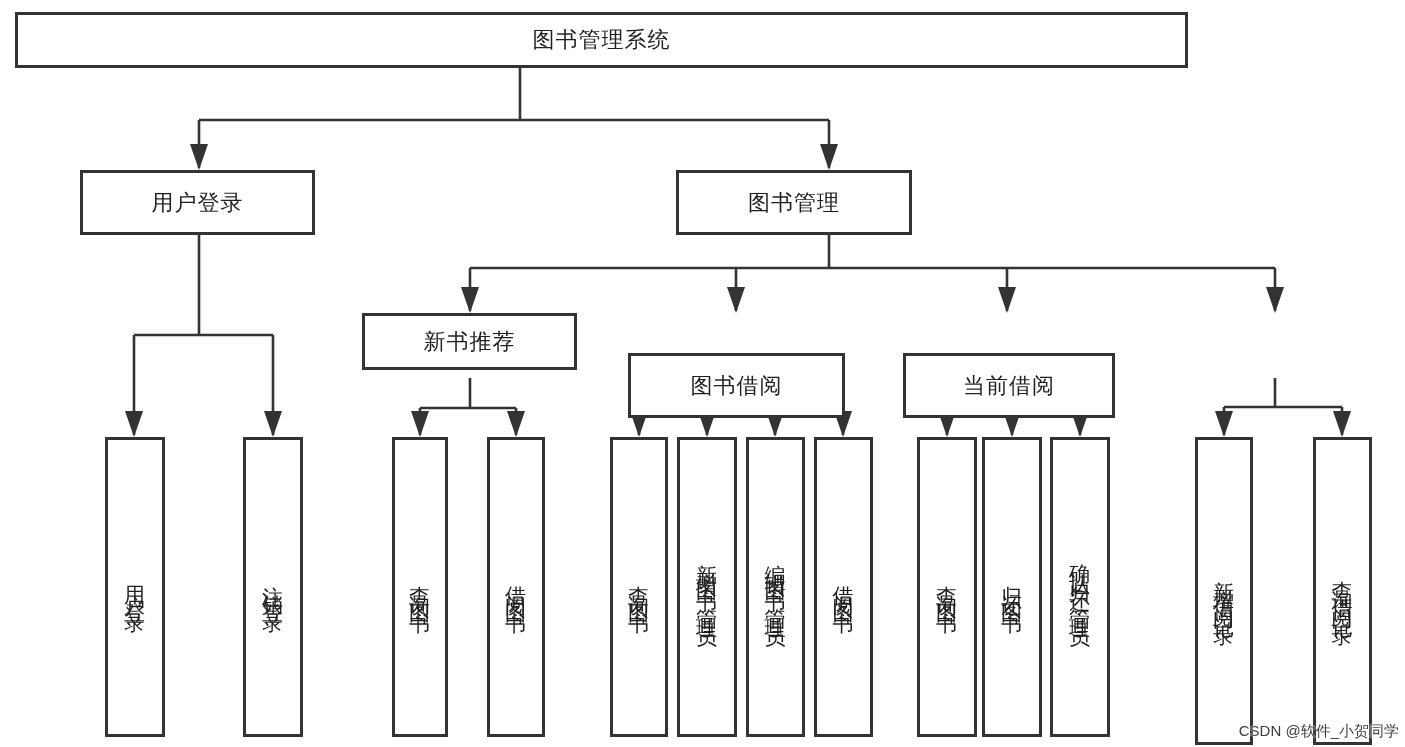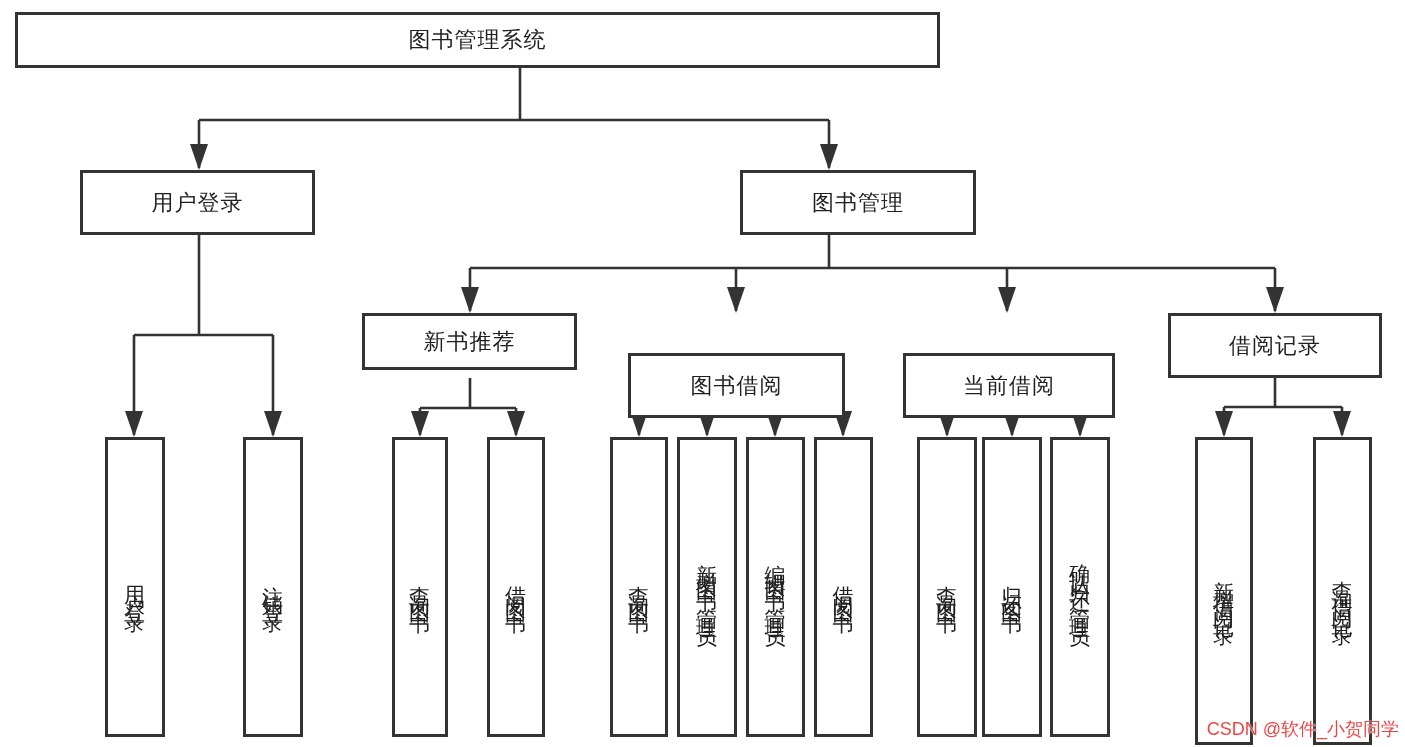--- a/index.html
+++ b/index.html
@@ -47,22 +47,22 @@
     letter-spacing: 9px;
     line-height: 1;
     color: #1f1f1f;
     white-space: nowrap;
   }
   .watermark {
     position: absolute;
     right: 6px;
     bottom: 6px;
     z-index: 3;
-    font-size: 18px;
-    color: #ef4444;
+    font-size: 15px;
+    color: #404040;
     text-shadow: 0 0 2px #ffffff, 0 0 1px #ffffff;
     white-space: nowrap;
   }
 </style>
 </head>
 <body>
 
 <div class="canvas">
 
   <svg class="connectors" viewBox="0 0 1405 747" xmlns="http://www.w3.org/2000/svg">
@@ -89,42 +89,39 @@
              M698 411 L716 411 L707 437 Z
              M766 411 L784 411 L775 437 Z
              M834 411 L852 411 L843 437 Z
              M938 411 L956 411 L947 437 Z
              M1003 411 L1021 411 L1012 437 Z
              M1071 411 L1089 411 L1080 437 Z
              M1215 411 L1233 411 L1224 437 Z
              M1333 411 L1351 411 L1342 437 Z"></path>
   </svg>
 
-  <div class="node" style="left:15px; top:12px; width:925px; height:56px;">
+  <div class="node" style="left:15px; top:12px; width:1173px; height:56px;">
     <span class="label-h">图书管理系统</span>
   </div>
 
   <div class="node" style="left:80px; top:170px; width:235px; height:65px;">
     <span class="label-h">用户登录</span>
   </div>
-  <div class="node" style="left:740px; top:170px; width:236px; height:65px;">
+  <div class="node" style="left:676px; top:170px; width:236px; height:65px;">
     <span class="label-h">图书管理</span>
   </div>
 
   <div class="node" style="left:362px; top:313px; width:215px; height:57px;">
     <span class="label-h">新书推荐</span>
   </div>
   <div class="node" style="left:628px; top:313px; width:217px; height:65px;margin-top:40px;">
     <span class="label-h">图书借阅</span>
   </div>
   <div class="node" style="left:903px; top:313px; width:212px; height:65px;margin-top:40px;">
     <span class="label-h">当前借阅</span>
-  </div>
-  <div class="node" style="left:1168px; top:313px; width:214px; height:65px;">
-    <span class="label-h">借阅记录</span>
   </div>
 
   <div class="node" style="left:105px; top:437px; width:60px; height:300px;">
     <span class="label-v">用户登录</span>
   </div>
   <div class="node" style="left:243px; top:437px; width:60px; height:300px;">
     <span class="label-v">注销登录</span>
   </div>
 
   <div class="node" style="left:392px; top:437px; width:56px; height:300px;">

